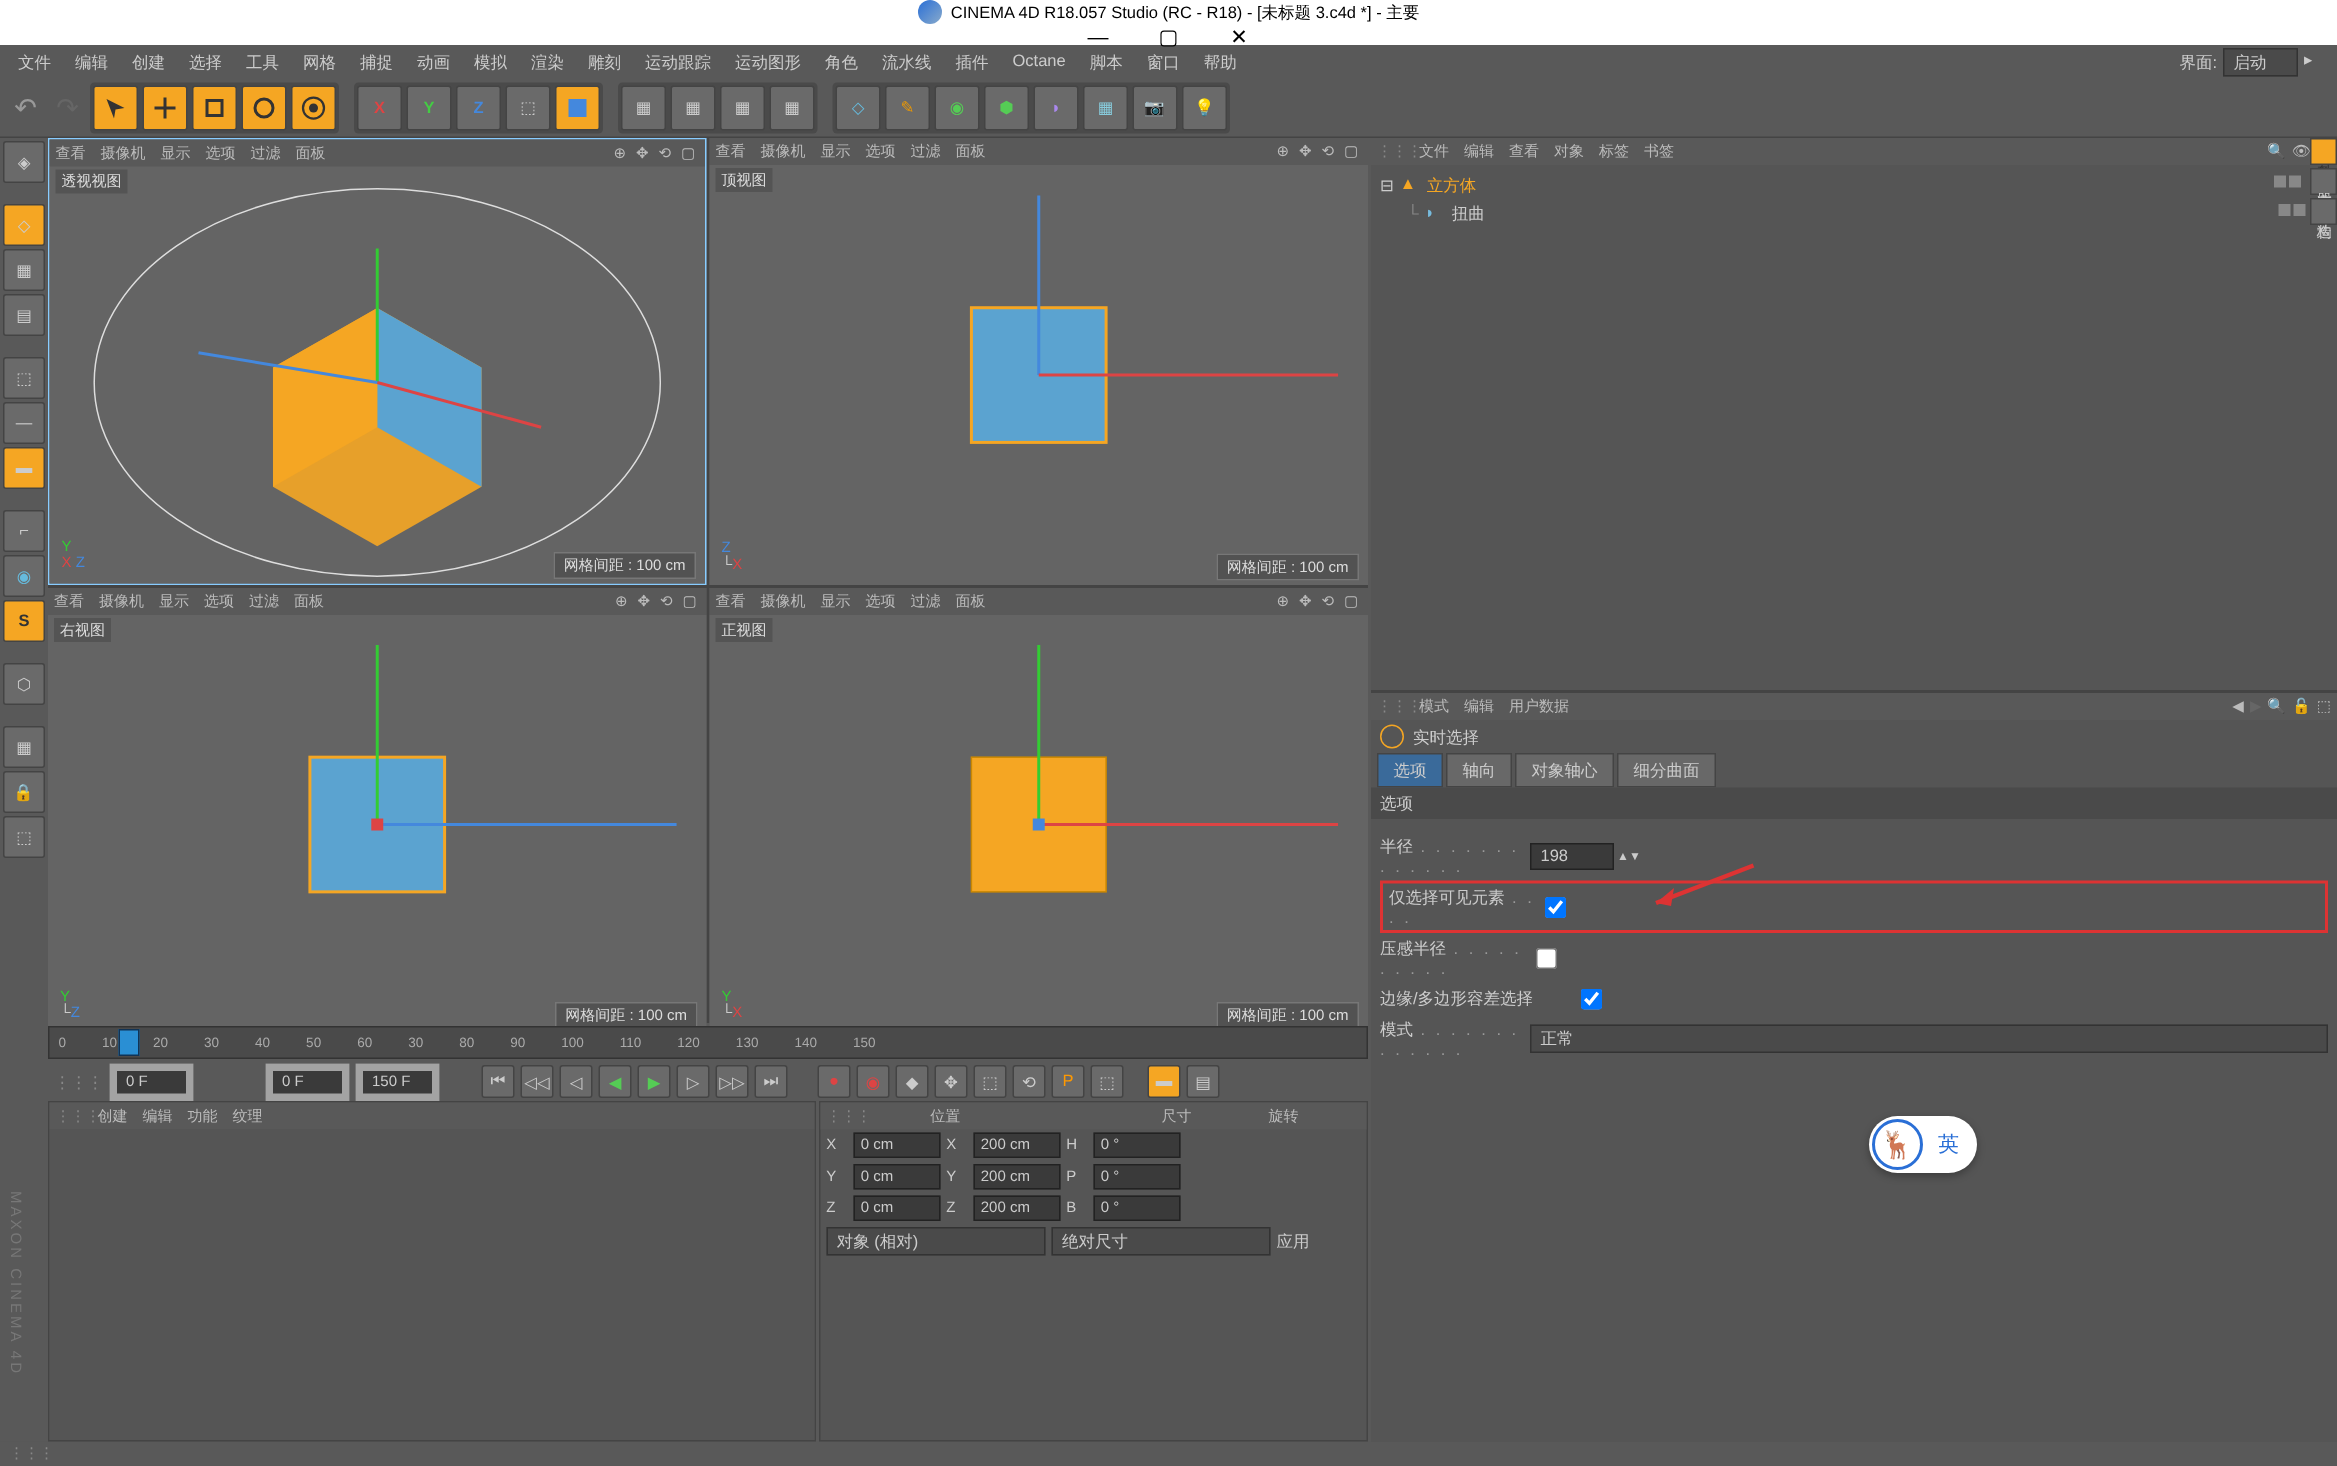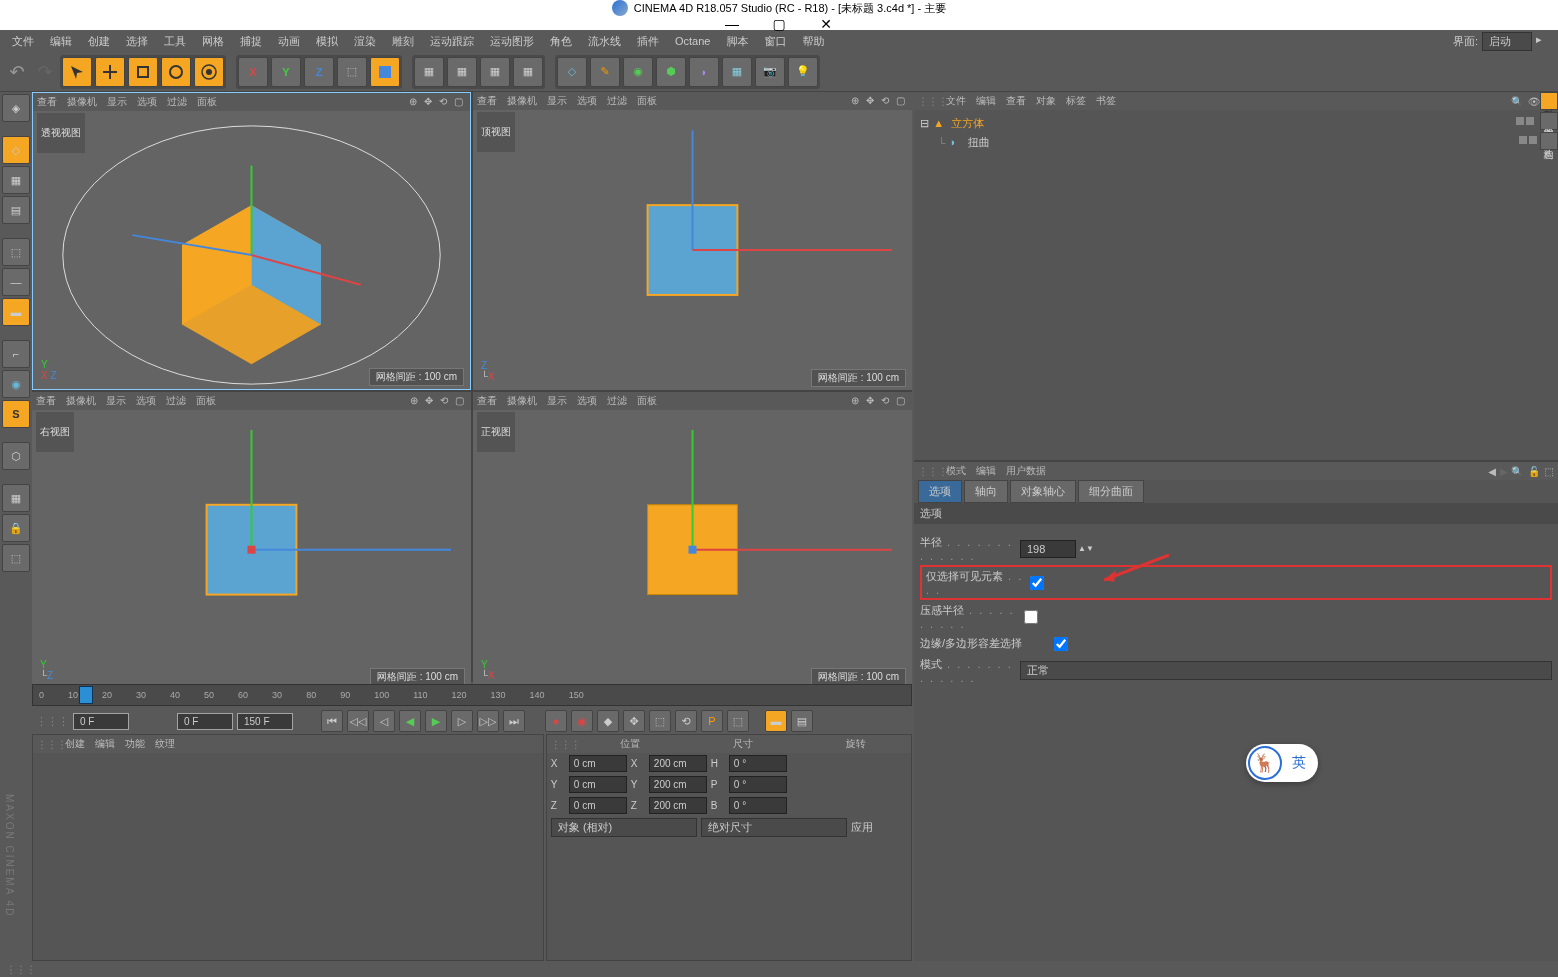--- a/index.html
+++ b/index.html
@@ -21,27 +21,27 @@
 .left-tools .tbtn { width: 28px; height: 28px; background: #6a6a6a; border: 1px solid #444; border-radius: 2px; cursor: pointer; display: flex; align-items: center; justify-content: center; }
 .left-tools .tbtn.active { background: #1c6ea4; }
 .left-tools .spacer { height: 10px; }
 .viewports { flex: 0 0 880px; display: flex; flex-direction: column; }
 .vp-grid { display: grid; grid-template-columns: 1fr 1fr; grid-template-rows: 1fr 1fr; height: 590px; gap: 2px; background: #444; }
 .viewport { background: #5a5a5a; position: relative; display: flex; flex-direction: column; }
 .vp-menu { background: #595959; height: 18px; display: flex; align-items: center; padding: 0 4px; gap: 10px; font-size: 10px; color: #bbb; }
 .vp-menu .vp-icons { margin-left: auto; display: flex; gap: 3px; }
 .vp-menu .vp-icons span { width: 12px; height: 12px; display: inline-block; font-size: 10px; }
 .vp-canvas { flex: 1; position: relative; background: #646464; overflow: hidden; }
-.vp-label { position: absolute; top: 2px; left: 4px; background: rgba(80,80,80,.8); padding: 13px 4px; font-size: 10px; color: #ddd; }
+.vp-label { position: absolute; top: 2px; left: 4px; background: rgba(80,80,80,.8); padding: 1px 4px; font-size: 10px; color: #ddd; }
 .vp-footer { position: absolute; bottom: 3px; right: 6px; background: rgba(80,80,80,.9); padding: 1px 6px; font-size: 10px; color: #ddd; border: 1px solid #777; }
 .axis { position: absolute; bottom: 8px; left: 8px; font-size: 10px; }
 .timeline { height: 22px; background: #4a4a4a; display: flex; align-items: center; padding: 0 6px; font-size: 9px; color: #aaa; gap: 24px; margin: 2px 0; border: 1px solid #333; position: relative; }
 .timeline .slider { position: absolute; left: 46px; width: 14px; height: 18px; background: #2a8fd4; border: 1px solid #135; }
 .playbar { height: 26px; display: flex; align-items: center; gap: 4px; padding: 2px 4px; background: #595959; }
-.playbar .field { background: #3a3a3a; border: 1px solid #a3a3a3; padding: 2px 6px; width: 56px; font-size: 10px; color: #ccc; }
+.playbar .field { background: #3a3a3a; border: 5px solid #a3a3a3; padding: 2px 6px; width: 56px; font-size: 10px; color: #ccc; }
 .playbar .pbtn { width: 22px; height: 22px; background: #6a6a6a; border: 1px solid #444; border-radius: 2px; display: flex; align-items: center; justify-content: center; cursor: pointer; font-size: 11px; }
 .bottom-panels { display: flex; flex: 1; gap: 2px; }
 .panel { background: #555; border: 1px solid #444; flex: 1; display: flex; flex-direction: column; }
 .panel-menu { height: 18px; display: flex; align-items: center; padding: 0 4px; gap: 10px; font-size: 10px; color: #bbb; background: #595959; }
 .panel-menu .grip { width: 18px; color: #888; }
 .coord-row { display: flex; align-items: center; padding: 2px 4px; gap: 4px; }
 .coord-row .lbl { width: 14px; font-size: 10px; }
 .coord-row .fld { background: #3a3a3a; border: 1px solid #222; padding: 2px 4px; width: 58px; font-size: 10px; color: #ccc; }
 .right-panels { flex: 1; display: flex; flex-direction: column; background: #555; margin-left: 2px; }
 .obj-panel { flex: 0 0 370px; display: flex; flex-direction: column; border-bottom: 2px solid #444; }
@@ -374,21 +374,21 @@
           <span>编辑</span>
           <span>功能</span>
           <span>纹理</span>
         </div>
         <div style="flex:1;background:#555"></div>
       </div>
       <div class="panel" style="flex:1">
         <div class="panel-menu">
           <span class="grip">⋮⋮⋮</span>
           <span style="flex:1;text-align:center">位置</span>
-          <span style="flex:1;text-align:center">尺寸</span>
+          <span style="flex:1;text-align:right">尺寸</span>
           <span style="flex:1;text-align:center">旋转</span>
         </div>
         <div class="coord-row">
           <span class="lbl">X</span>
           <span class="fld">0 cm</span>
           <span class="lbl">X</span>
           <span class="fld">200 cm</span>
           <span class="lbl">H</span>
           <span class="fld">0 °</span>
         </div>
@@ -464,20 +464,24 @@
         <span>编辑</span>
         <span>用户数据</span>
         <div style="margin-left:auto;display:flex;gap:4px">
           <span>◀</span>
           <span style="color:#666">▶</span>
           <span>🔍</span>
           <span>🔓</span>
           <span>⬚</span>
         </div>
       </div>
+      <div class="attr-header">
+        <span class="attr-icon"></span>
+        <span>实时选择</span>
+      </div>
       <div class="attr-tabs">
         <span class="tab active">选项</span>
         <span class="tab">轴向</span>
         <span class="tab">对象轴心</span>
         <span class="tab">细分曲面</span>
       </div>
       <div class="attr-section-title">选项</div>
       <div class="attr-section" style="position:relative">
         <div class="attr-row">
           <span class="albl"><span>半径</span><span class="dots"> . . . . . . . . . . . . .</span></span>

